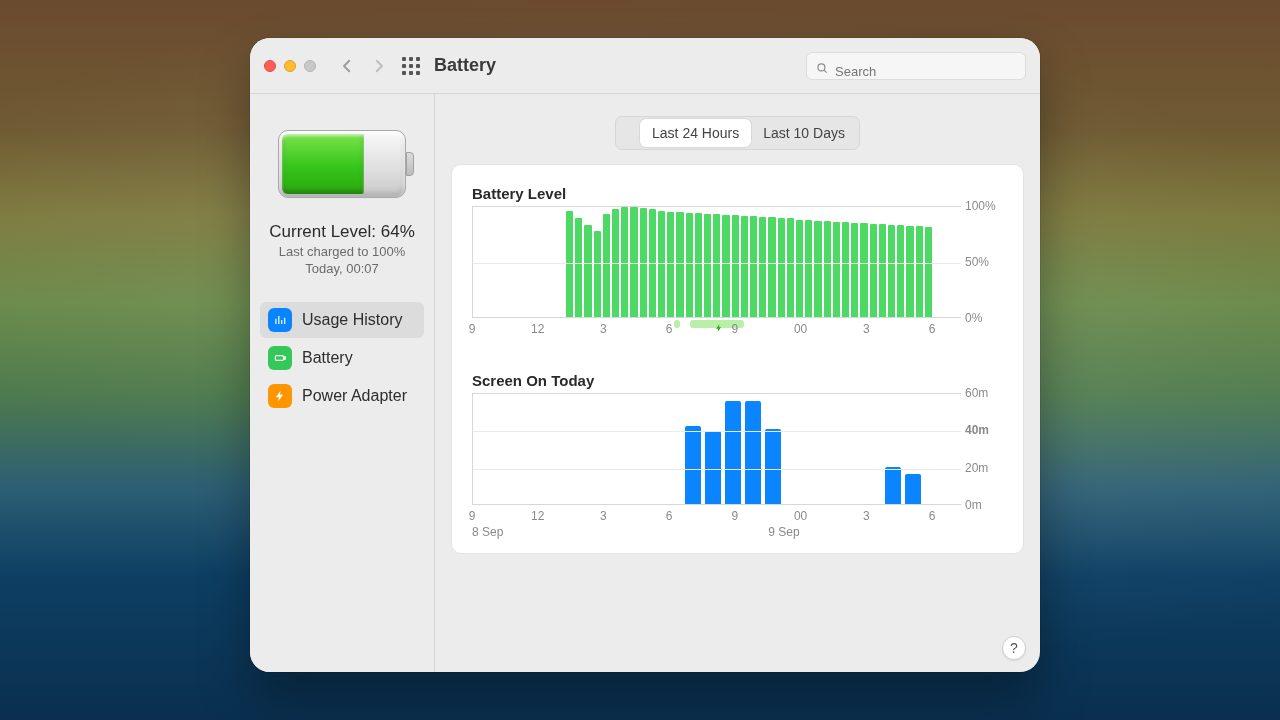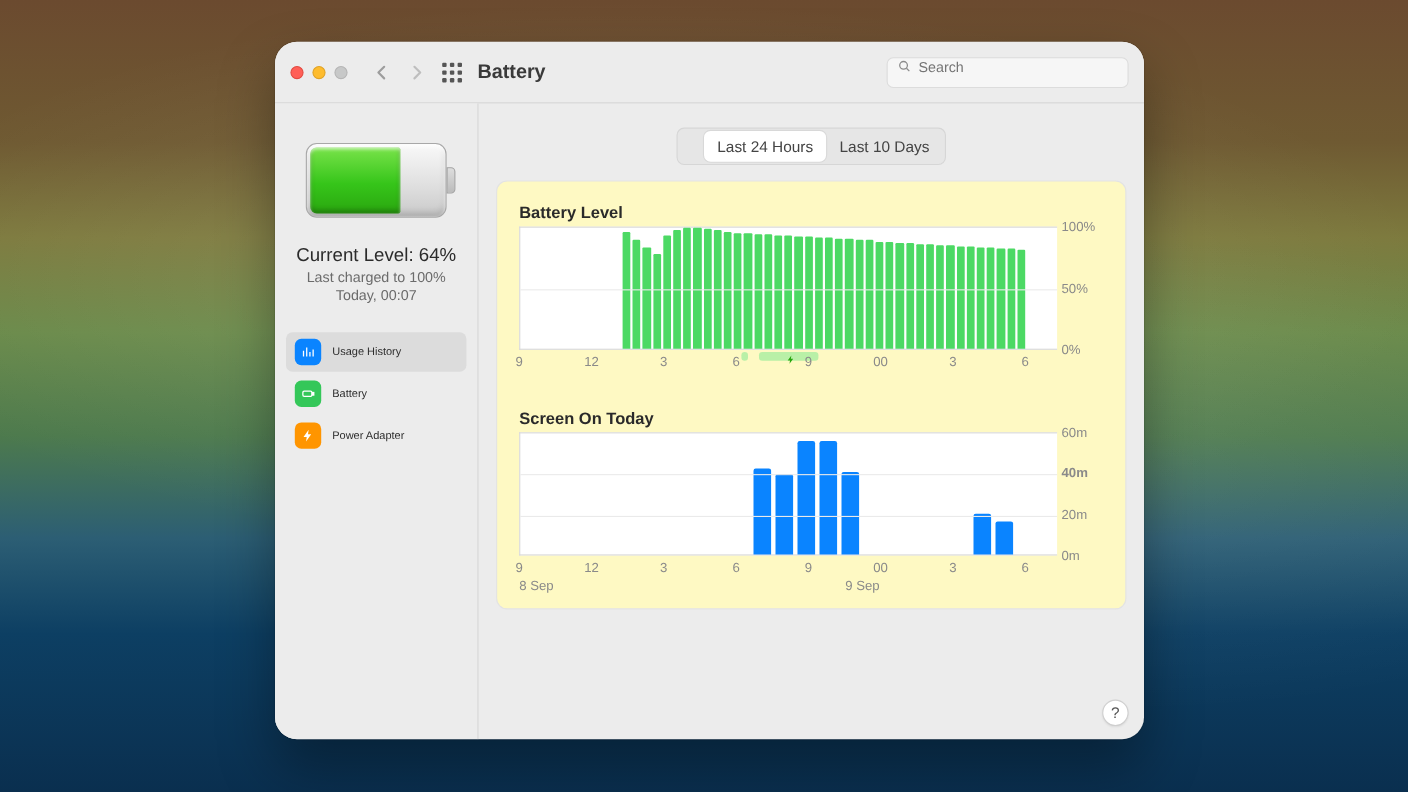--- a/index.html
+++ b/index.html
@@ -27,47 +27,47 @@
   .dot.yellow { background:#febc2e; border:1px solid #e0a326; }
   .dot.green { background:#c7c8c8; border:1px solid #b5b5b5; }
   .navbtns { display:flex; gap:14px; align-items:center; margin: 0 6px 0 8px; }
   .chev { width: 18px; height: 18px; opacity: .6; }
   .chev svg { width:100%; height:100%; stroke:#6a6a6a; stroke-width:2.6; fill:none; stroke-linecap:round; stroke-linejoin:round; }
   .apps-icon { width:18px; height:18px; margin: 0 14px 0 8px; display:grid; grid-template-columns:repeat(3,4px); grid-template-rows:repeat(3,4px); gap:3px; }
   .apps-icon span { background:#555; border-radius:1px; }
   .title { font-size:18px; font-weight:700; color:#3a3a3a; }
   .search {
     margin-left:auto; width:220px; height:28px; background:#f6f6f6; border:1px solid #dcdcdc; border-radius:6px;
-    display:flex; align-items:flex-start; padding:0 8px; color:#8b8b8b;
+    display:flex; align-items:flex-end; padding:0 8px; color:#8b8b8b;
   }
   .search svg { width:14px; height:14px; stroke:#8b8b8b; stroke-width:2; fill:none; margin-right:6px; }
   .search input { border:none; outline:none; background:transparent; font-size:13px; color:#555; width:100%; }
   .body { flex:1; display:flex; min-height:0; }
   .sidebar { width:185px; border-right:1px solid #d6d6d6; padding:18px 10px; text-align:center; background:#ececec; }
   .battery-ill { width:128px; height:68px; margin:18px auto 24px; position:relative; }
   .battery-ill .case { position:absolute; inset:0; background:linear-gradient(180deg,#f9f9f9,#dedede 60%,#c9c9c9); border:1px solid #a8a8a8; border-radius:10px; box-shadow:inset 0 2px 4px rgba(255,255,255,.9), inset 0 -4px 6px rgba(0,0,0,.15); }
   .battery-ill .tip { position:absolute; right:-8px; top:22px; width:8px; height:24px; background:linear-gradient(180deg,#ddd,#bbb); border-radius:0 4px 4px 0; border:1px solid #a0a0a0; }
   .battery-ill .fill { position:absolute; left:4px; top:4px; bottom:4px; width:64%; background:linear-gradient(180deg,#79e34a,#36c51a 55%,#2aa70f); border-radius:6px 2px 2px 6px; box-shadow:inset 0 2px 3px rgba(255,255,255,.6), inset 0 -3px 5px rgba(0,0,0,.25); }
   .current-level { font-size:17px; color:#2b2b2b; margin-top:10px; }
   .sub { font-size:13px; color:#6b6b6b; margin-top:2px; }
   .nav { margin-top:26px; display:flex; flex-direction:column; gap:2px; }
-  .nav-item { display:flex; align-items:center; gap:10px; padding:6px 8px; border-radius:6px; font-size:10px; color:#2d2d2d; text-align:left; }
+  .nav-item { display:flex; align-items:center; gap:10px; padding:6px 8px; border-radius:6px; font-size:16px; color:#2d2d2d; text-align:left; }
   .nav-item.active { background:#dcdcdc; }
   .nicon { width:24px; height:24px; border-radius:6px; display:flex; align-items:center; justify-content:center; color:#fff; font-weight:700; font-size:13px; }
   .i-ush { background:#0a84ff; }
   .i-bat { background:#34c759; }
   .i-pwr { background:#ff9500; }
   .i-sch { background:#ffffff; border:1px solid #d7d7d7; color:#ff3b30; font-size:11px; }
   .nicon svg { width:14px; height:14px; stroke:#fff; fill:none; stroke-width:2; }
   .main { flex:1; padding:14px 16px 16px 16px; overflow:auto; position:relative; }
   .seg { display:flex; justify-content:center; margin:8px 0 14px; }
   .seg .group { display:flex; background:#e6e6e6; border-radius:7px; padding:2px; border:1px solid #d6d6d6; }
   .seg button { border:none; background:transparent; padding:6px 12px; font-size:14px; border-radius:6px; color:#444; }
   .seg button.active { background:#fff; box-shadow:0 0 0 1px rgba(0,0,0,.06);margin-left:22px; }
-  .panel { background:#fef9c3; border:1px solid #e3e3e3; border-radius:10px; padding:20px 16px 20px 20px; }
+  .panel { background:#ffffff; border:1px solid #e3e3e3; border-radius:10px; padding:20px 16px 20px 20px; }
   .chart-title { font-size:15px; font-weight:700; color:#2a2a2a; margin-bottom:4px; }
   .chart-wrap { position:relative; padding-right:46px; }
   .chart { position:relative; height:140px; }
   .plot { position:absolute; left:0; right:0; top:0; height:112px; border:1px solid #d7d7d7; border-right:none; background:#fff; }
   .gridline { position:absolute; left:0; right:0; height:1px; background:#eaeaea; }
   .yaxis { position:absolute; right:-44px; top:0; height:112px; width:44px; }
   .ylab { position:absolute; left:4px; font-size:12px; color:#8a8a8a; transform:translateY(-50%); }
   .xaxis { position:absolute; left:0; right:0; top:116px; height:24px; }
   .xlab { position:absolute; font-size:12px; color:#8a8a8a; transform:translateX(-50%); }
   .xsub { position:absolute; font-size:12px; color:#8a8a8a; top:16px; transform:translateX(-50%); }

